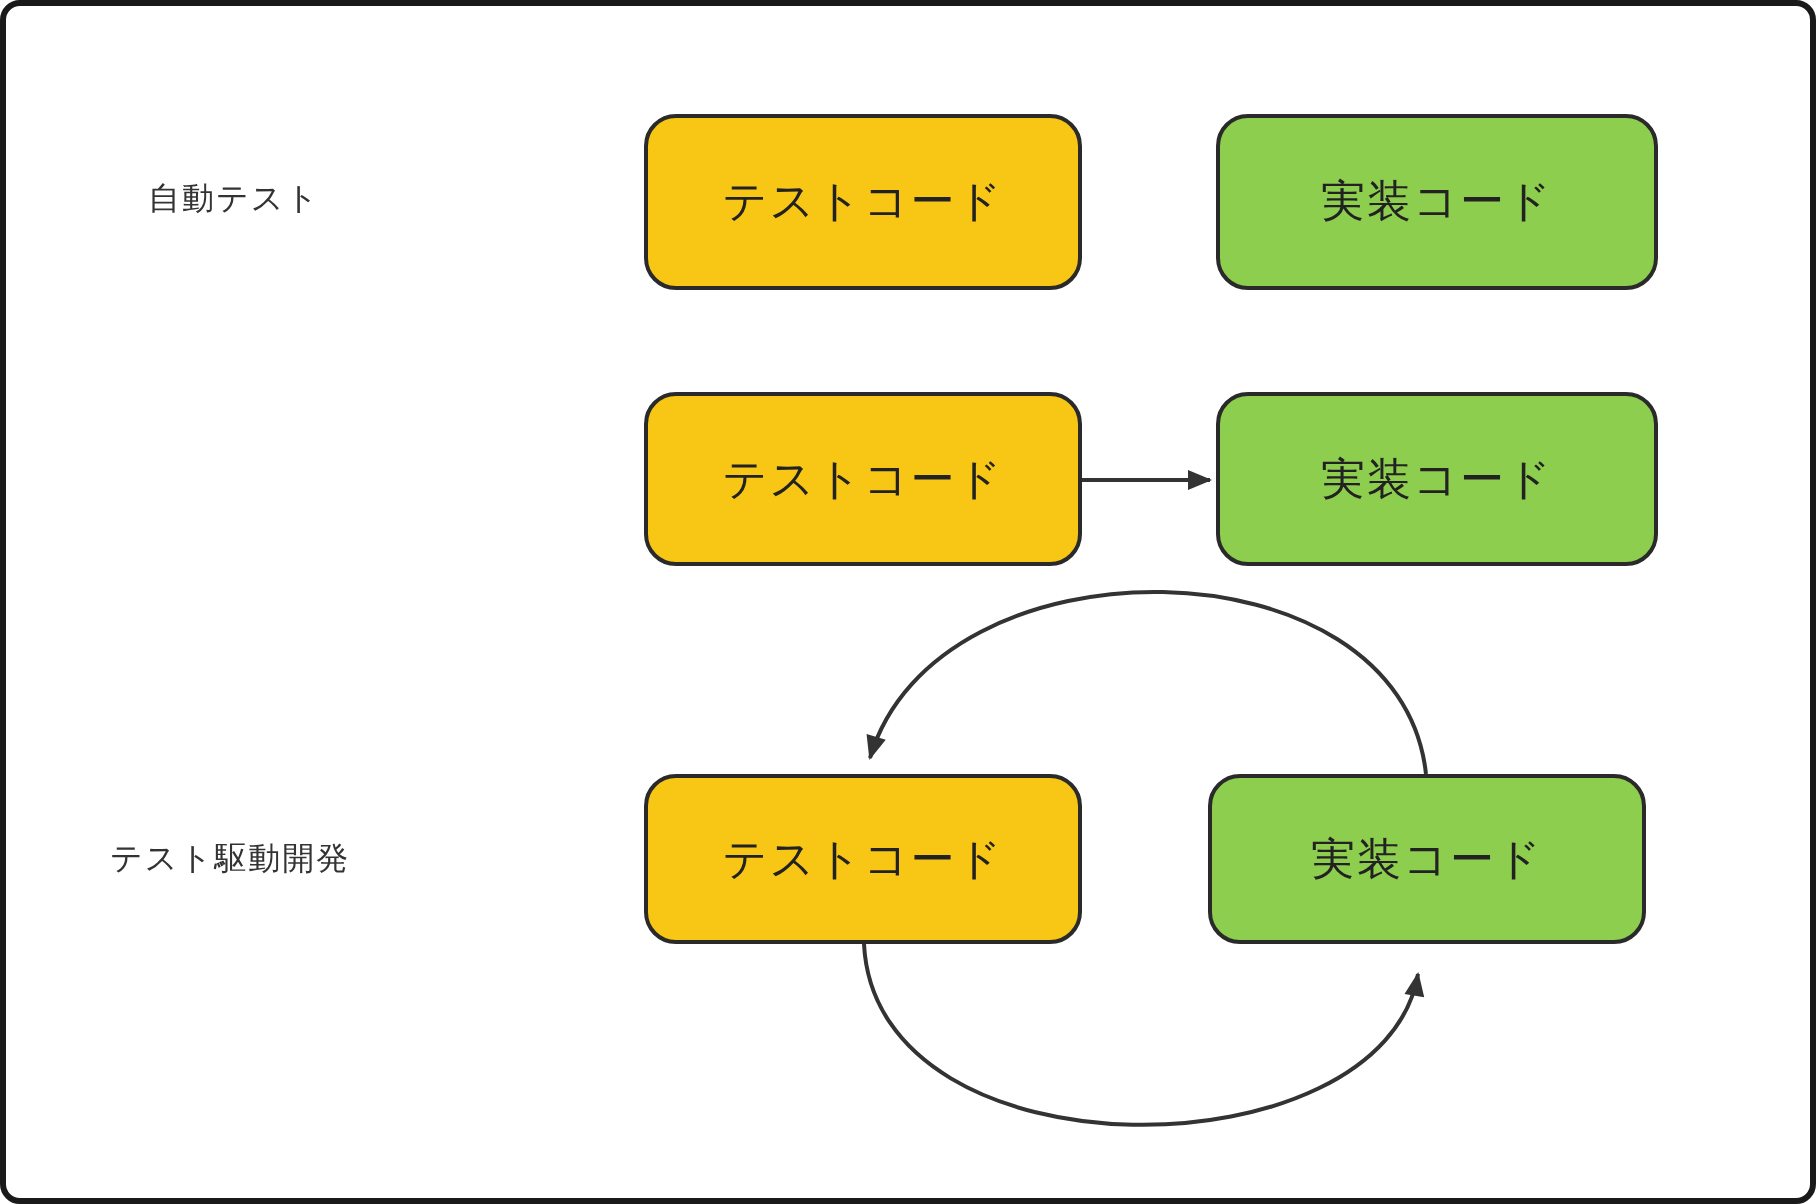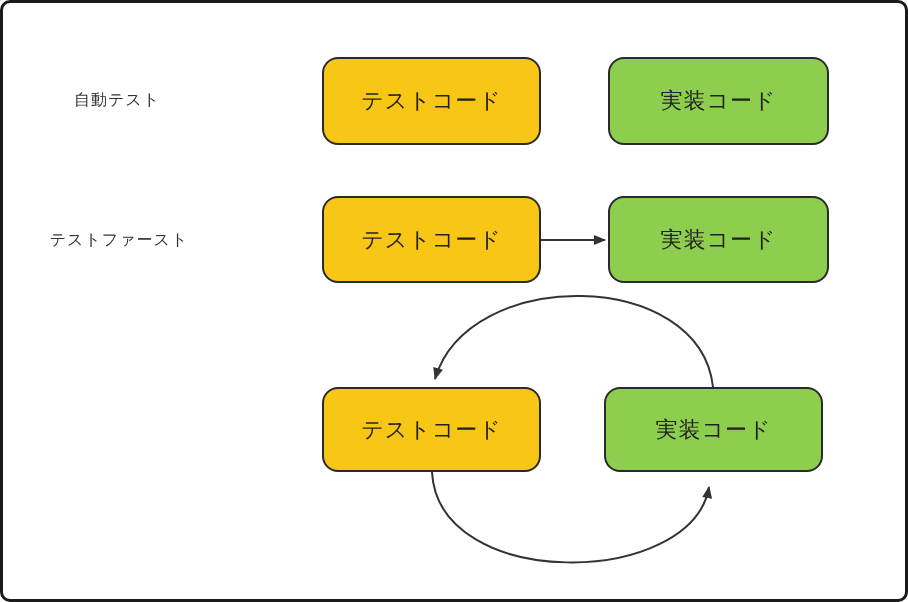--- a/index.html
+++ b/index.html
@@ -80,21 +80,21 @@
     </defs>
 
     <path class="link" d="M 538 237 L 602 237" marker-end="url(#arrowhead)"></path>
 
     <path class="link" d="M 710 384 C 697 265 465 263 432 376" marker-end="url(#arrowhead)"></path>
 
     <path class="link" d="M 429 469 C 435 589 689 585 706 484" marker-end="url(#arrowhead)"></path>
   </svg>
 
   <div class="row-label" id="lbl-r1">自動テスト</div>
-  <div class="row-label" id="lbl-r2">テストファースト</div>
+  <div class="row-label" id="lbl-r3">テスト駆動開発</div>
 
   <div class="node test" id="n-r1-test">テストコード</div>
   <div class="node impl" id="n-r1-impl">実装コード</div>
 
   <div class="node test" id="n-r2-test">テストコード</div>
   <div class="node impl" id="n-r2-impl">実装コード</div>
 
   <div class="node test" id="n-r3-test">テストコード</div>
   <div class="node impl" id="n-r3-impl">実装コード</div>
 

